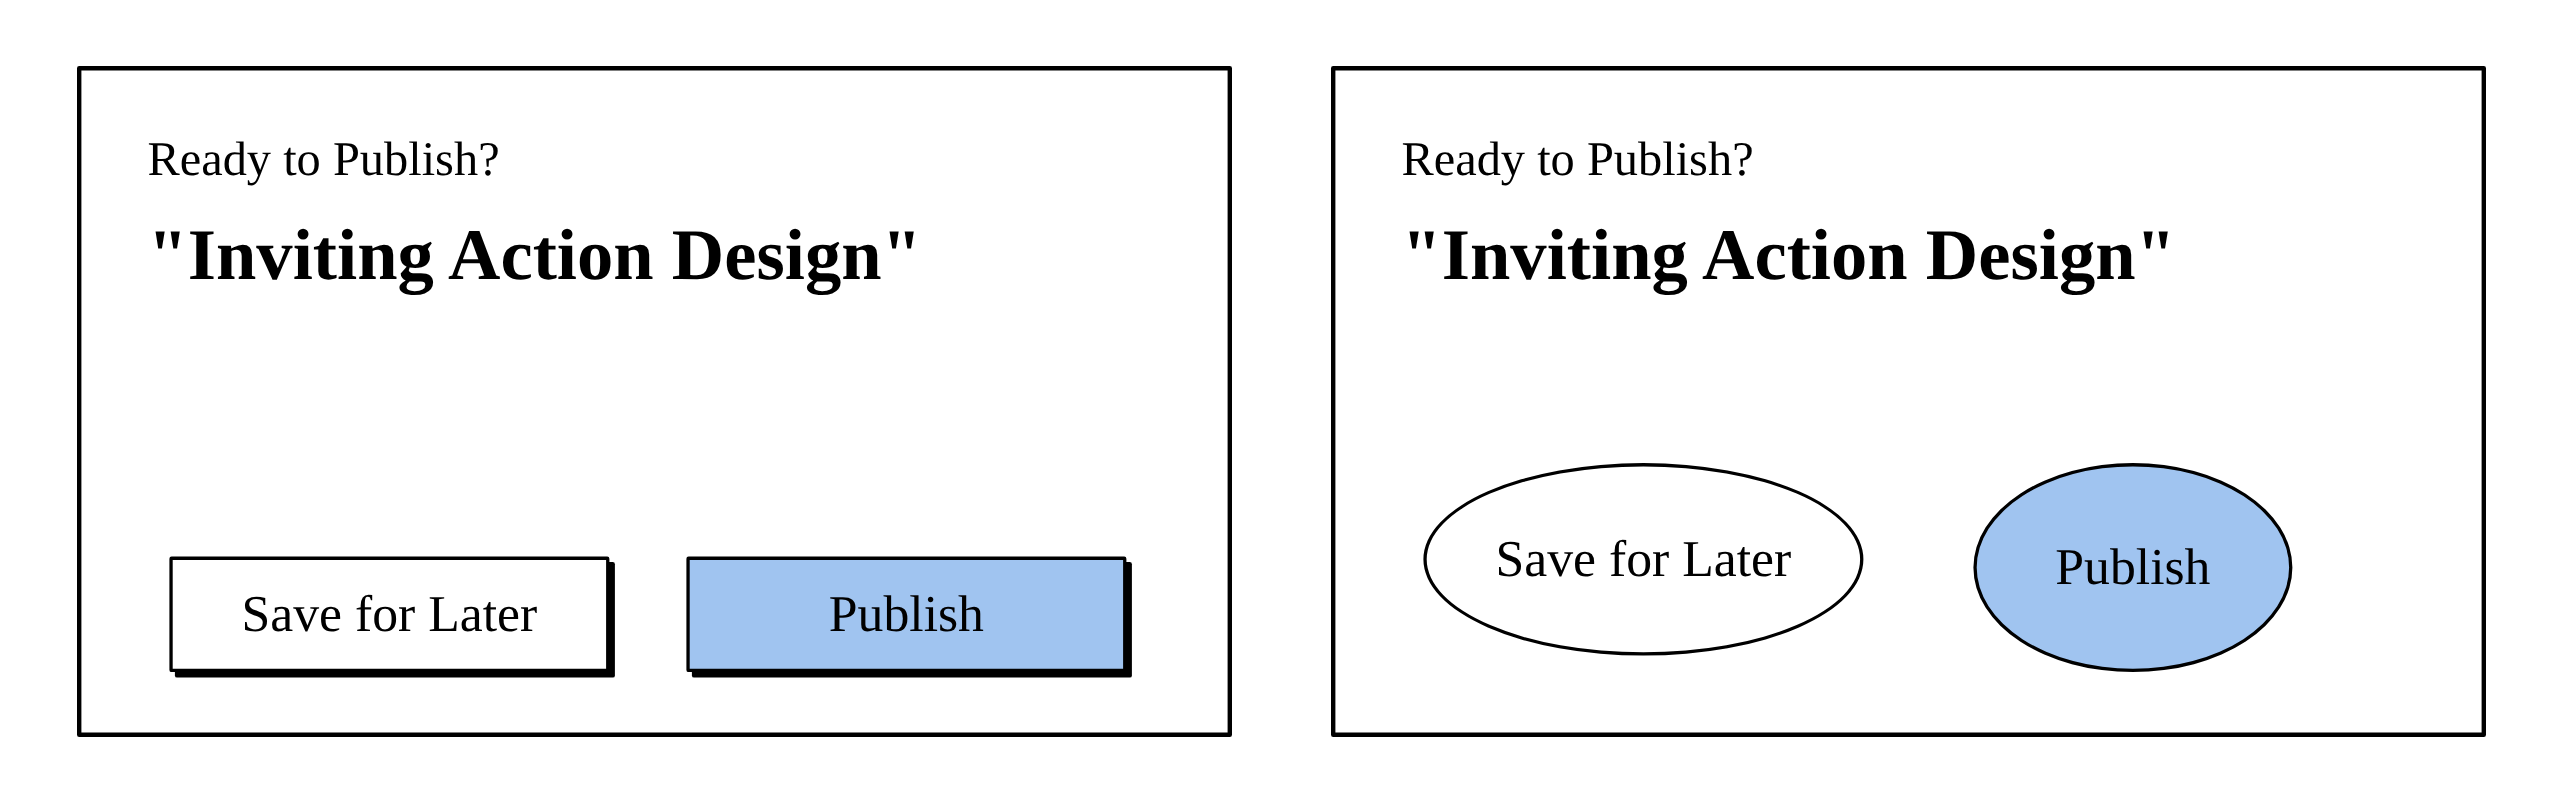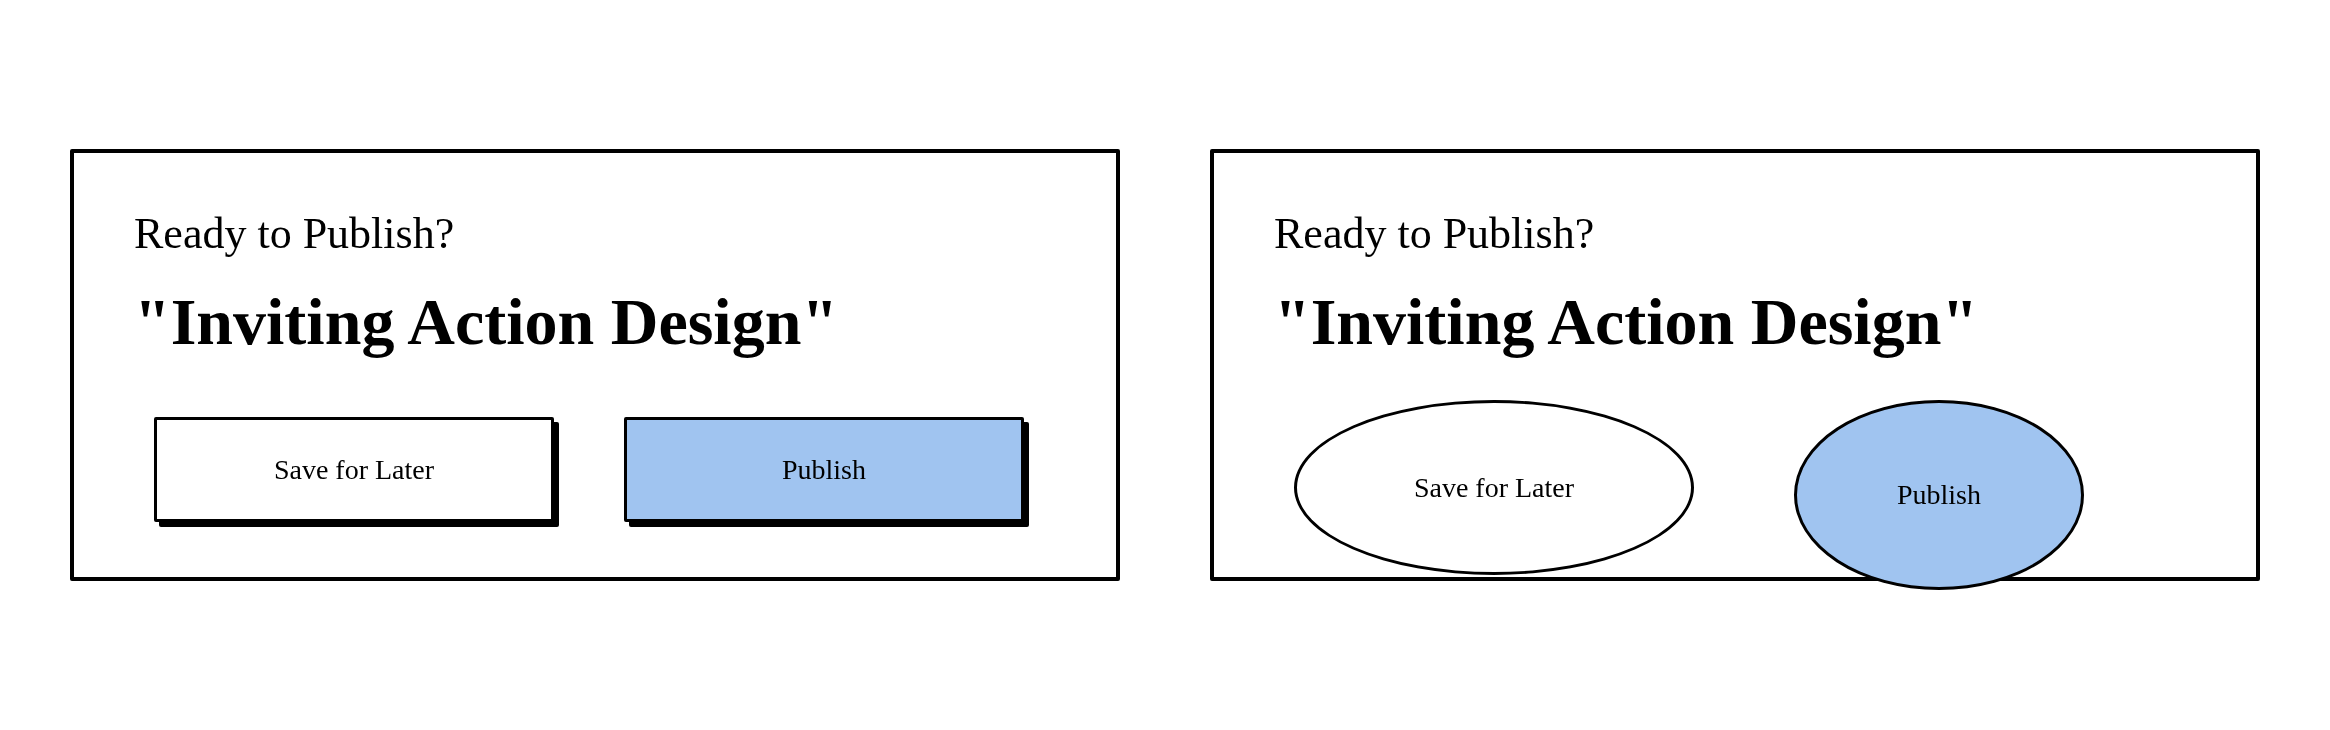--- a/index.html
+++ b/index.html
@@ -15,21 +15,21 @@
       display: flex;
       align-items: center;
       justify-content: center;
       gap: 90px;
       padding: 40px;
     }
     .panel {
       border: 4px solid #000;
       background: #fff;
       width: 1050px;
-      height: 432px;
+      height: 610px;
       padding: 55px 60px;
       display: flex;
       flex-direction: column;
       border-radius: 2px;
     }
     .prompt {
       font-size: 44px;
       font-weight: 400;
       color: #000;
       margin-bottom: 25px;
@@ -41,21 +41,21 @@
       margin-bottom: auto;
     }
     .button-row {
       display: flex;
       gap: 70px;
       margin-top: 40px;
       padding-left: 20px;
     }
     .btn {
       font-family: inherit;
-      font-size: 28px;
+      font-size: 47px;
       color: #000;
       display: inline-flex;
       align-items: center;
       justify-content: center;
       cursor: pointer;
     }
     
     .btn-rect {
       border: 3px solid #000;
       border-radius: 2px;

